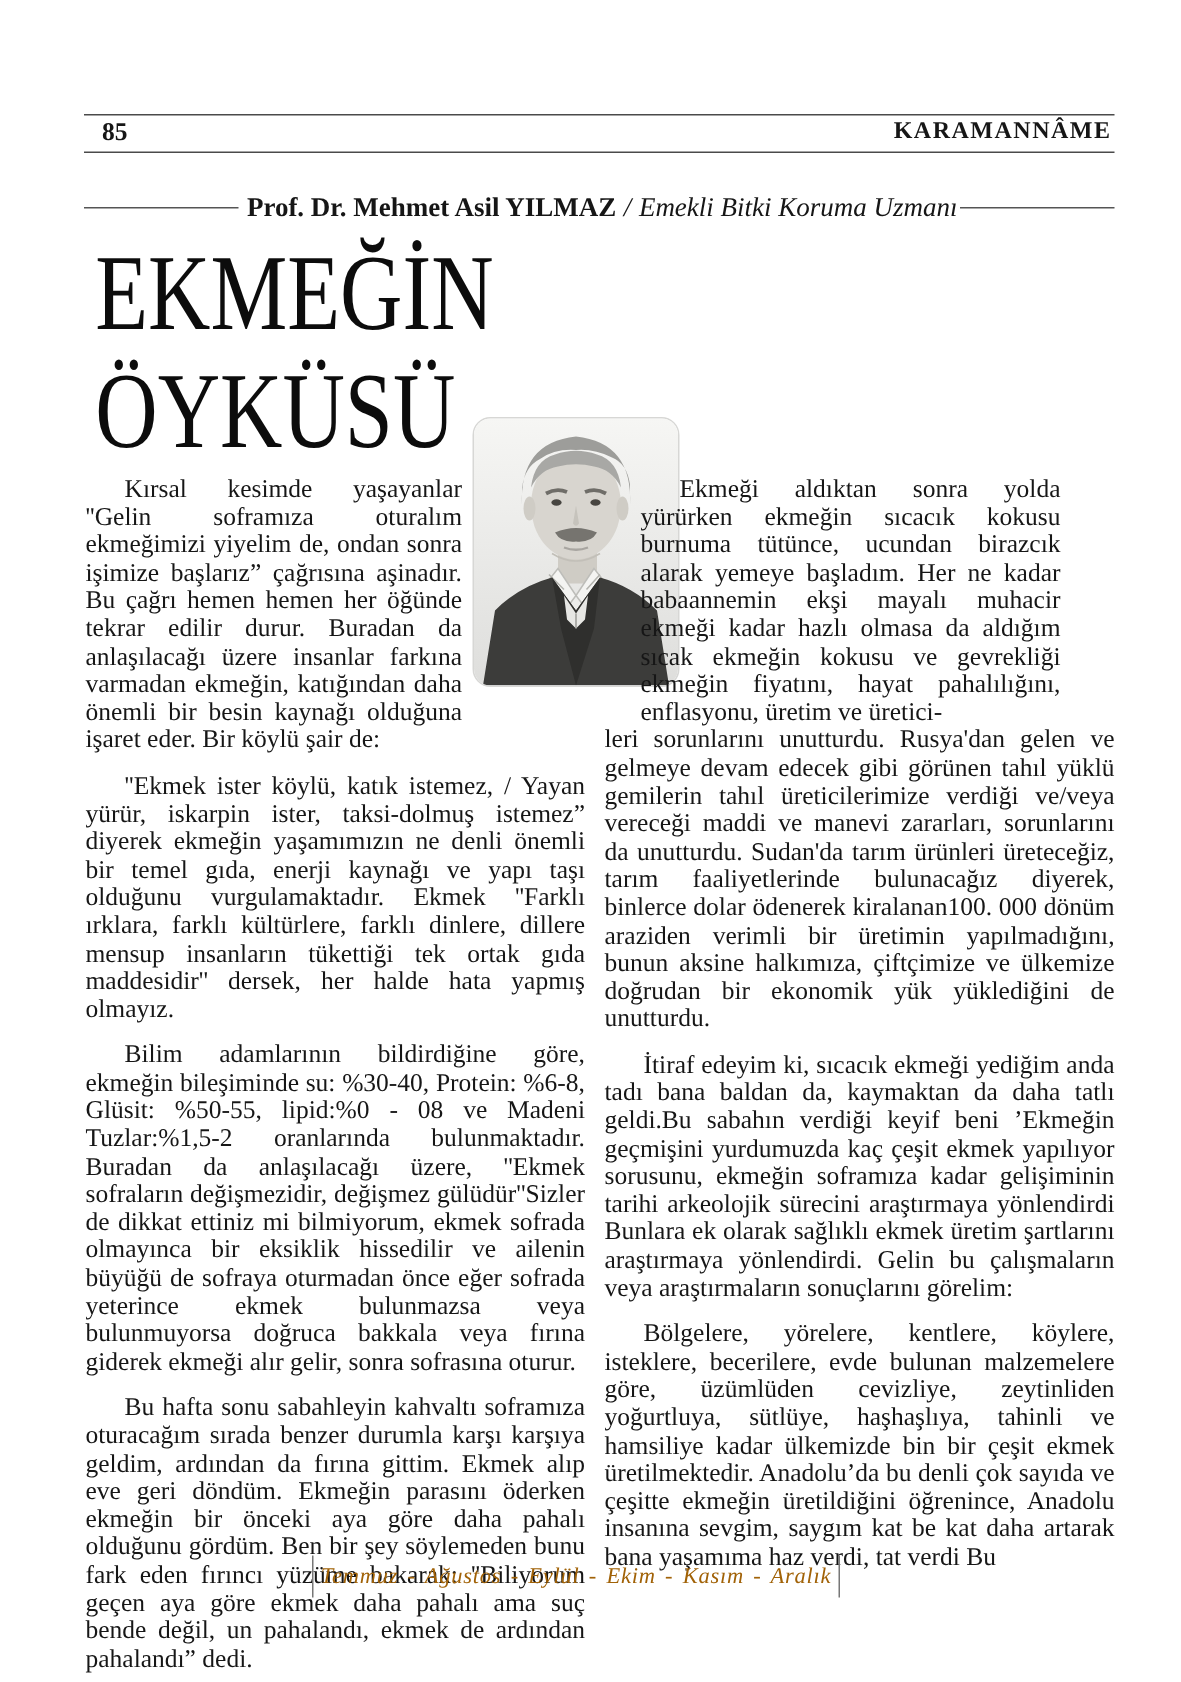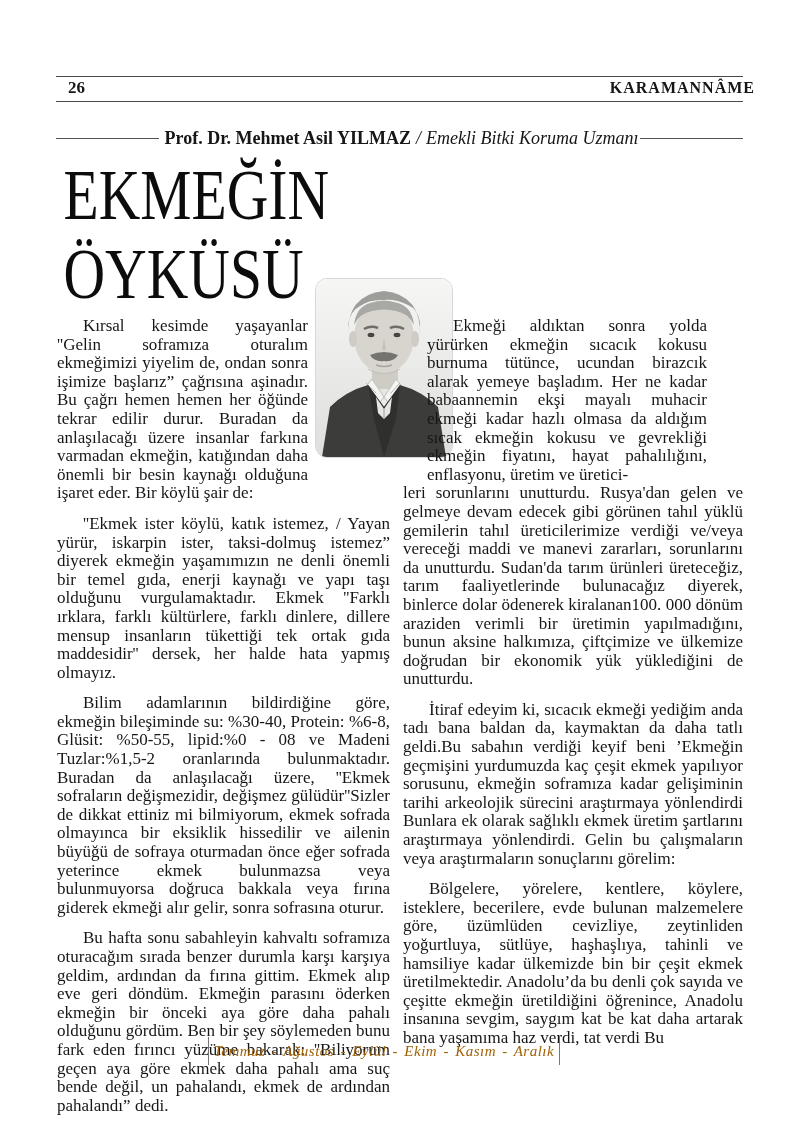--- a/index.html
+++ b/index.html
@@ -2,21 +2,21 @@
 <html lang="tr"><head>
 <meta charset="utf-8">
 <style>
   html,body{margin:0;padding:0;background:#ffffff;}
   .page{
     position:relative; width:787px; height:1121px; background:#fff;
     font-family:"Liberation Serif", serif; color:#161616; overflow:hidden;
   }
   .rule{position:absolute; left:56px; width:687px; height:1px; background:#4a4a4a;}
   .page-num{position:absolute; left:68px; top:78px; font-size:17px; font-weight:bold;}
-  .journal{position:absolute; right:32px; top:79px; font-size:16px; font-weight:bold; letter-spacing:1px;}
+  .journal{position:absolute; right:46px; top:79px; font-size:16px; font-weight:bold; letter-spacing:1px;}
   .byline{position:absolute; left:56px; top:128px; width:687px; display:flex; align-items:center;}
   .byline .bl-line{flex:1; height:1px; background:#555;}
   .byline .bl-author{font-weight:bold; font-size:18px; white-space:nowrap; padding-left:6px;}
   .byline .bl-sep{font-style:italic; font-size:18px; padding:0 5px;}
   .byline .bl-role{font-style:italic; font-size:18px; white-space:nowrap; padding-right:2px;}
   .title-wrap{position:absolute; left:0; top:156px; width:635px; }
   .title{display:inline-block; font-size:72px; line-height:1.1; font-weight:normal;
          transform:scaleX(0.80); transform-origin:center; color:#0c0c0c; letter-spacing:0;}
   .photo{position:absolute; left:315px; top:278px; width:138px; height:180px;
          border-radius:12px; overflow:hidden; border:1px solid #d7d7d5; box-sizing:border-box;}
@@ -33,21 +33,21 @@
           border-left:1px solid #777; border-right:1px solid #777;
           display:flex; align-items:center; justify-content:center;}
   .footer .months{font-style:italic; font-size:15px; letter-spacing:0.5px; word-spacing:2px; color:#a16207;}
 </style>
 </head>
 <body>
 
 <div class="page">
 
   <div class="rule" style="top:76px"></div>
-  <div class="page-num">26</div>
+  <div class="page-num">85</div>
   <div class="journal">KARAMANNÂME</div>
   <div class="rule" style="top:101px"></div>
 
   <div class="byline">
     <span class="bl-line"></span>
     <span class="bl-author">Prof. Dr. Mehmet  Asil YILMAZ</span>
     <span class="bl-sep">/</span>
     <span class="bl-role">Emekli Bitki Koruma Uzmanı</span>
     <span class="bl-line"></span>
   </div>

